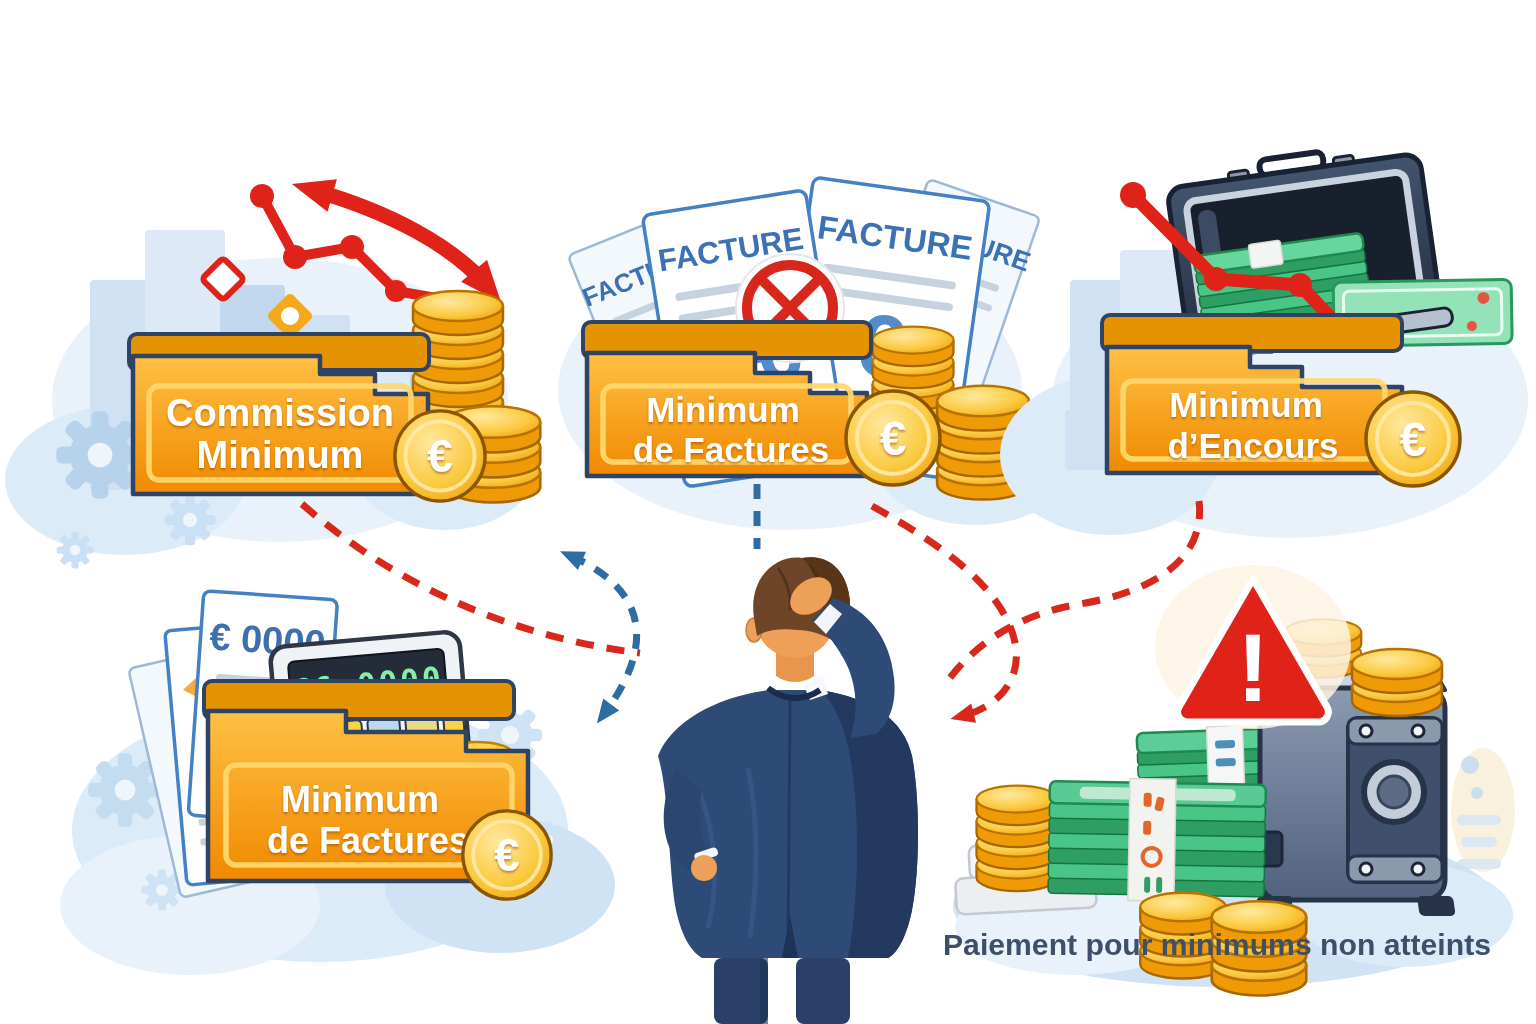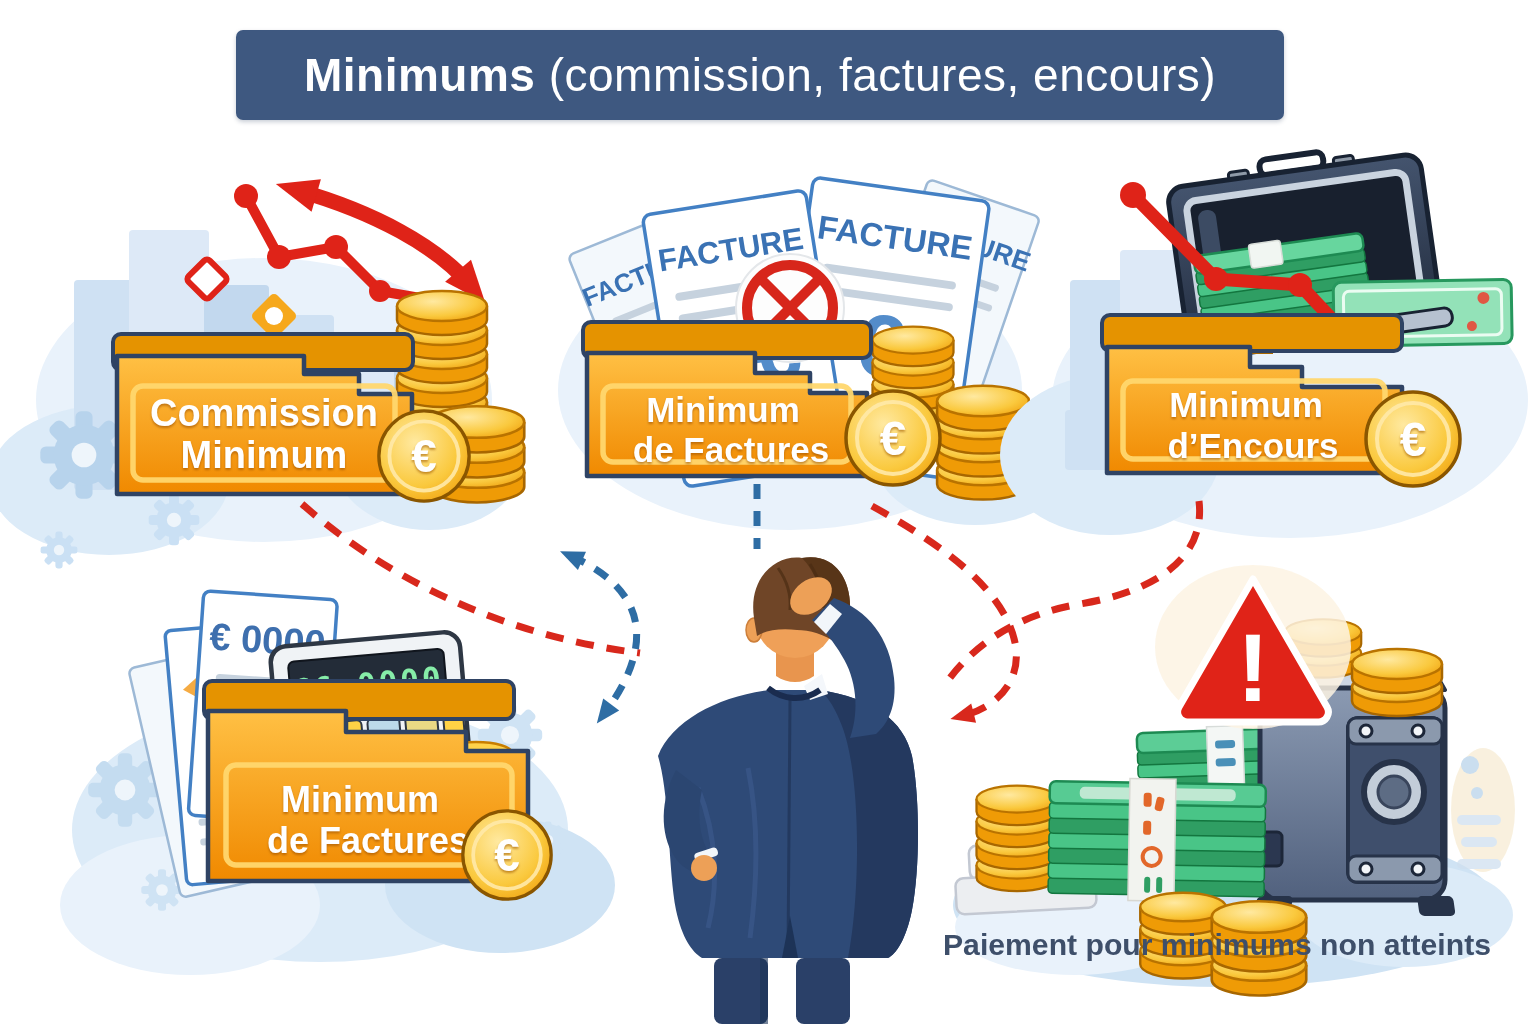--- a/index.html
+++ b/index.html
@@ -84,25 +84,22 @@
       </g>
       <marker id="mRedBigE" markerUnits="userSpaceOnUse" markerWidth="46" markerHeight="46" refX="22" refY="23" orient="auto">
           <path d="M2,6 L44,23 L2,40 Z" fill="#df2318"></path>
         </marker>
       <marker id="mRedBigS" markerUnits="userSpaceOnUse" markerWidth="46" markerHeight="46" refX="22" refY="23" orient="auto-start-reverse">
           <path d="M2,6 L44,23 L2,40 Z" fill="#df2318"></path>
         </marker>
     </defs>
   </svg>
 
-  <header class="title-banner">
-    <h1><span class="strong">Minimums</span><span> (commission, factures, encours)</span></h1>
-  </header>
-
-  <figure class="cluster" style="left:39px;top:150px;margin:0">
+
+  <figure class="cluster" style="left:55px;top:150px;margin:0">
     <svg width="495" height="395" viewBox="0 0 495 395">
       <ellipse class="blob" cx="225" cy="250" rx="228" ry="142"></ellipse>
       <ellipse class="blob d" cx="70" cy="330" rx="120" ry="75"></ellipse>
       <ellipse class="blob d" cx="390" cy="310" rx="95" ry="70"></ellipse>
       <g>
         <rect class="sky" x="35" y="130" width="60" height="210" rx="4"></rect>
         <rect class="sky l" x="90" y="80" width="80" height="260" rx="4"></rect>
         <rect class="sky d" x="165" y="135" width="65" height="205" rx="4"></rect>
         <rect class="sky" x="225" y="165" width="70" height="175" rx="4"></rect>
         <rect class="sky l" x="290" y="185" width="80" height="155" rx="4"></rect>

